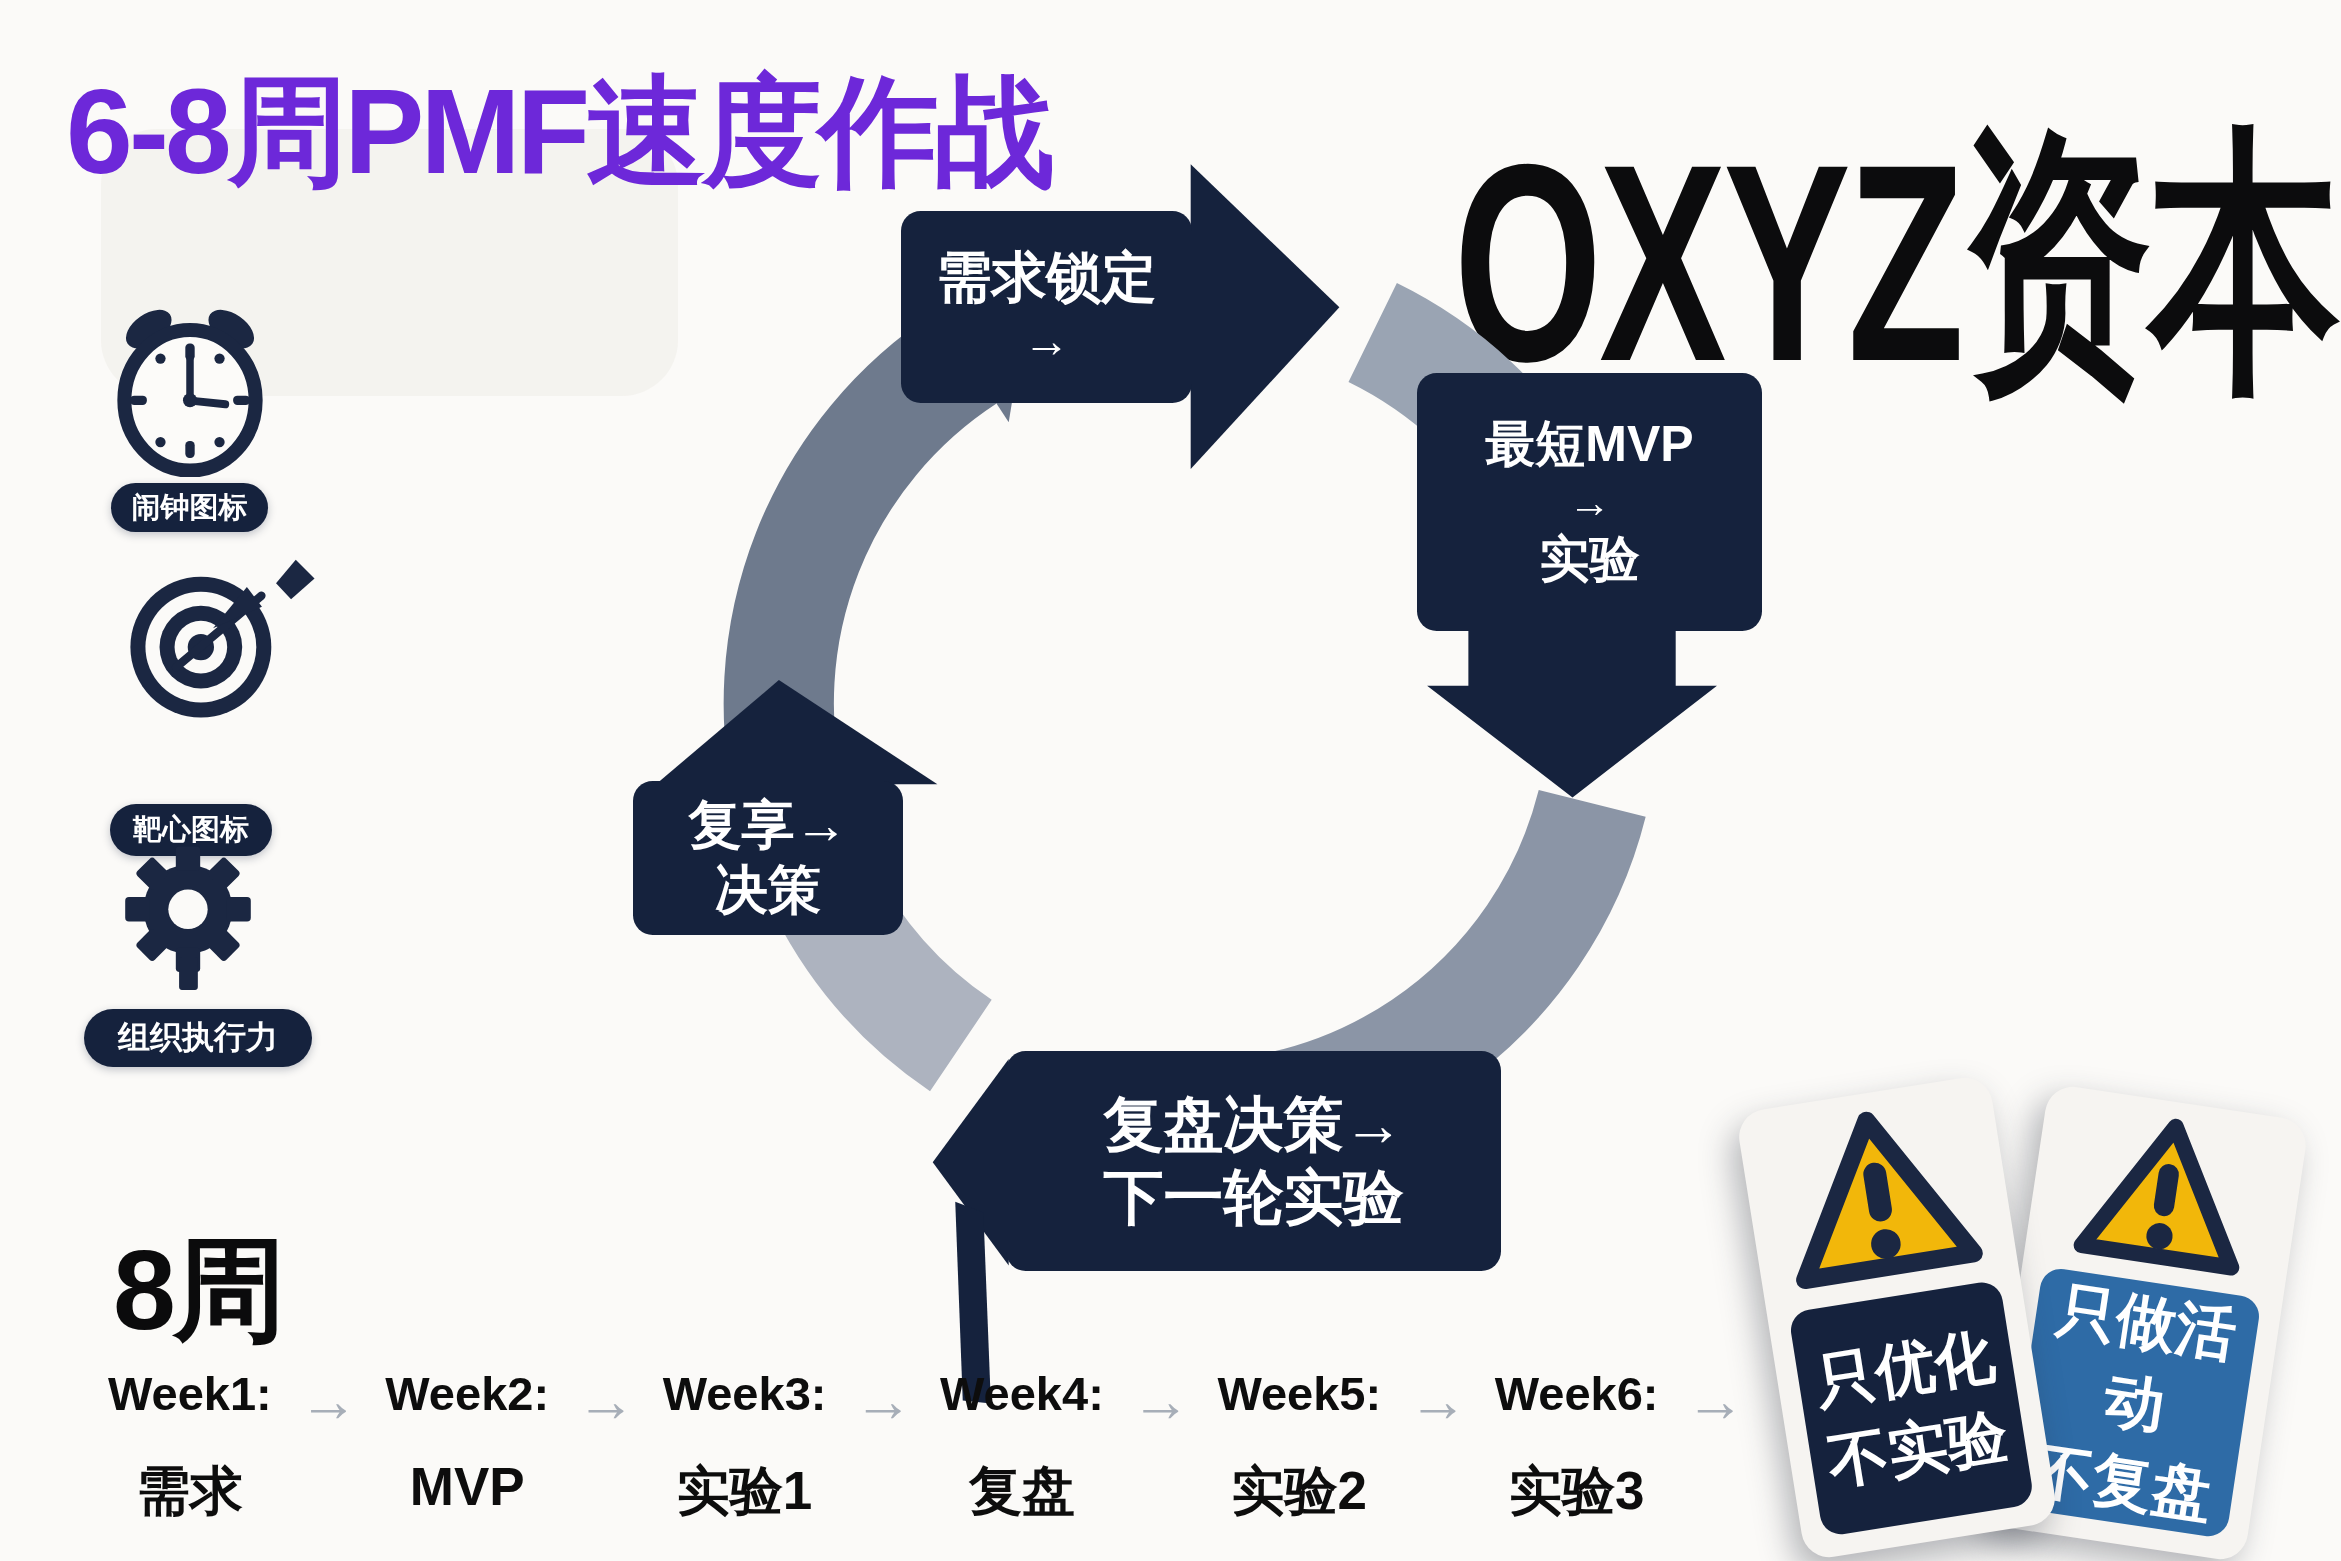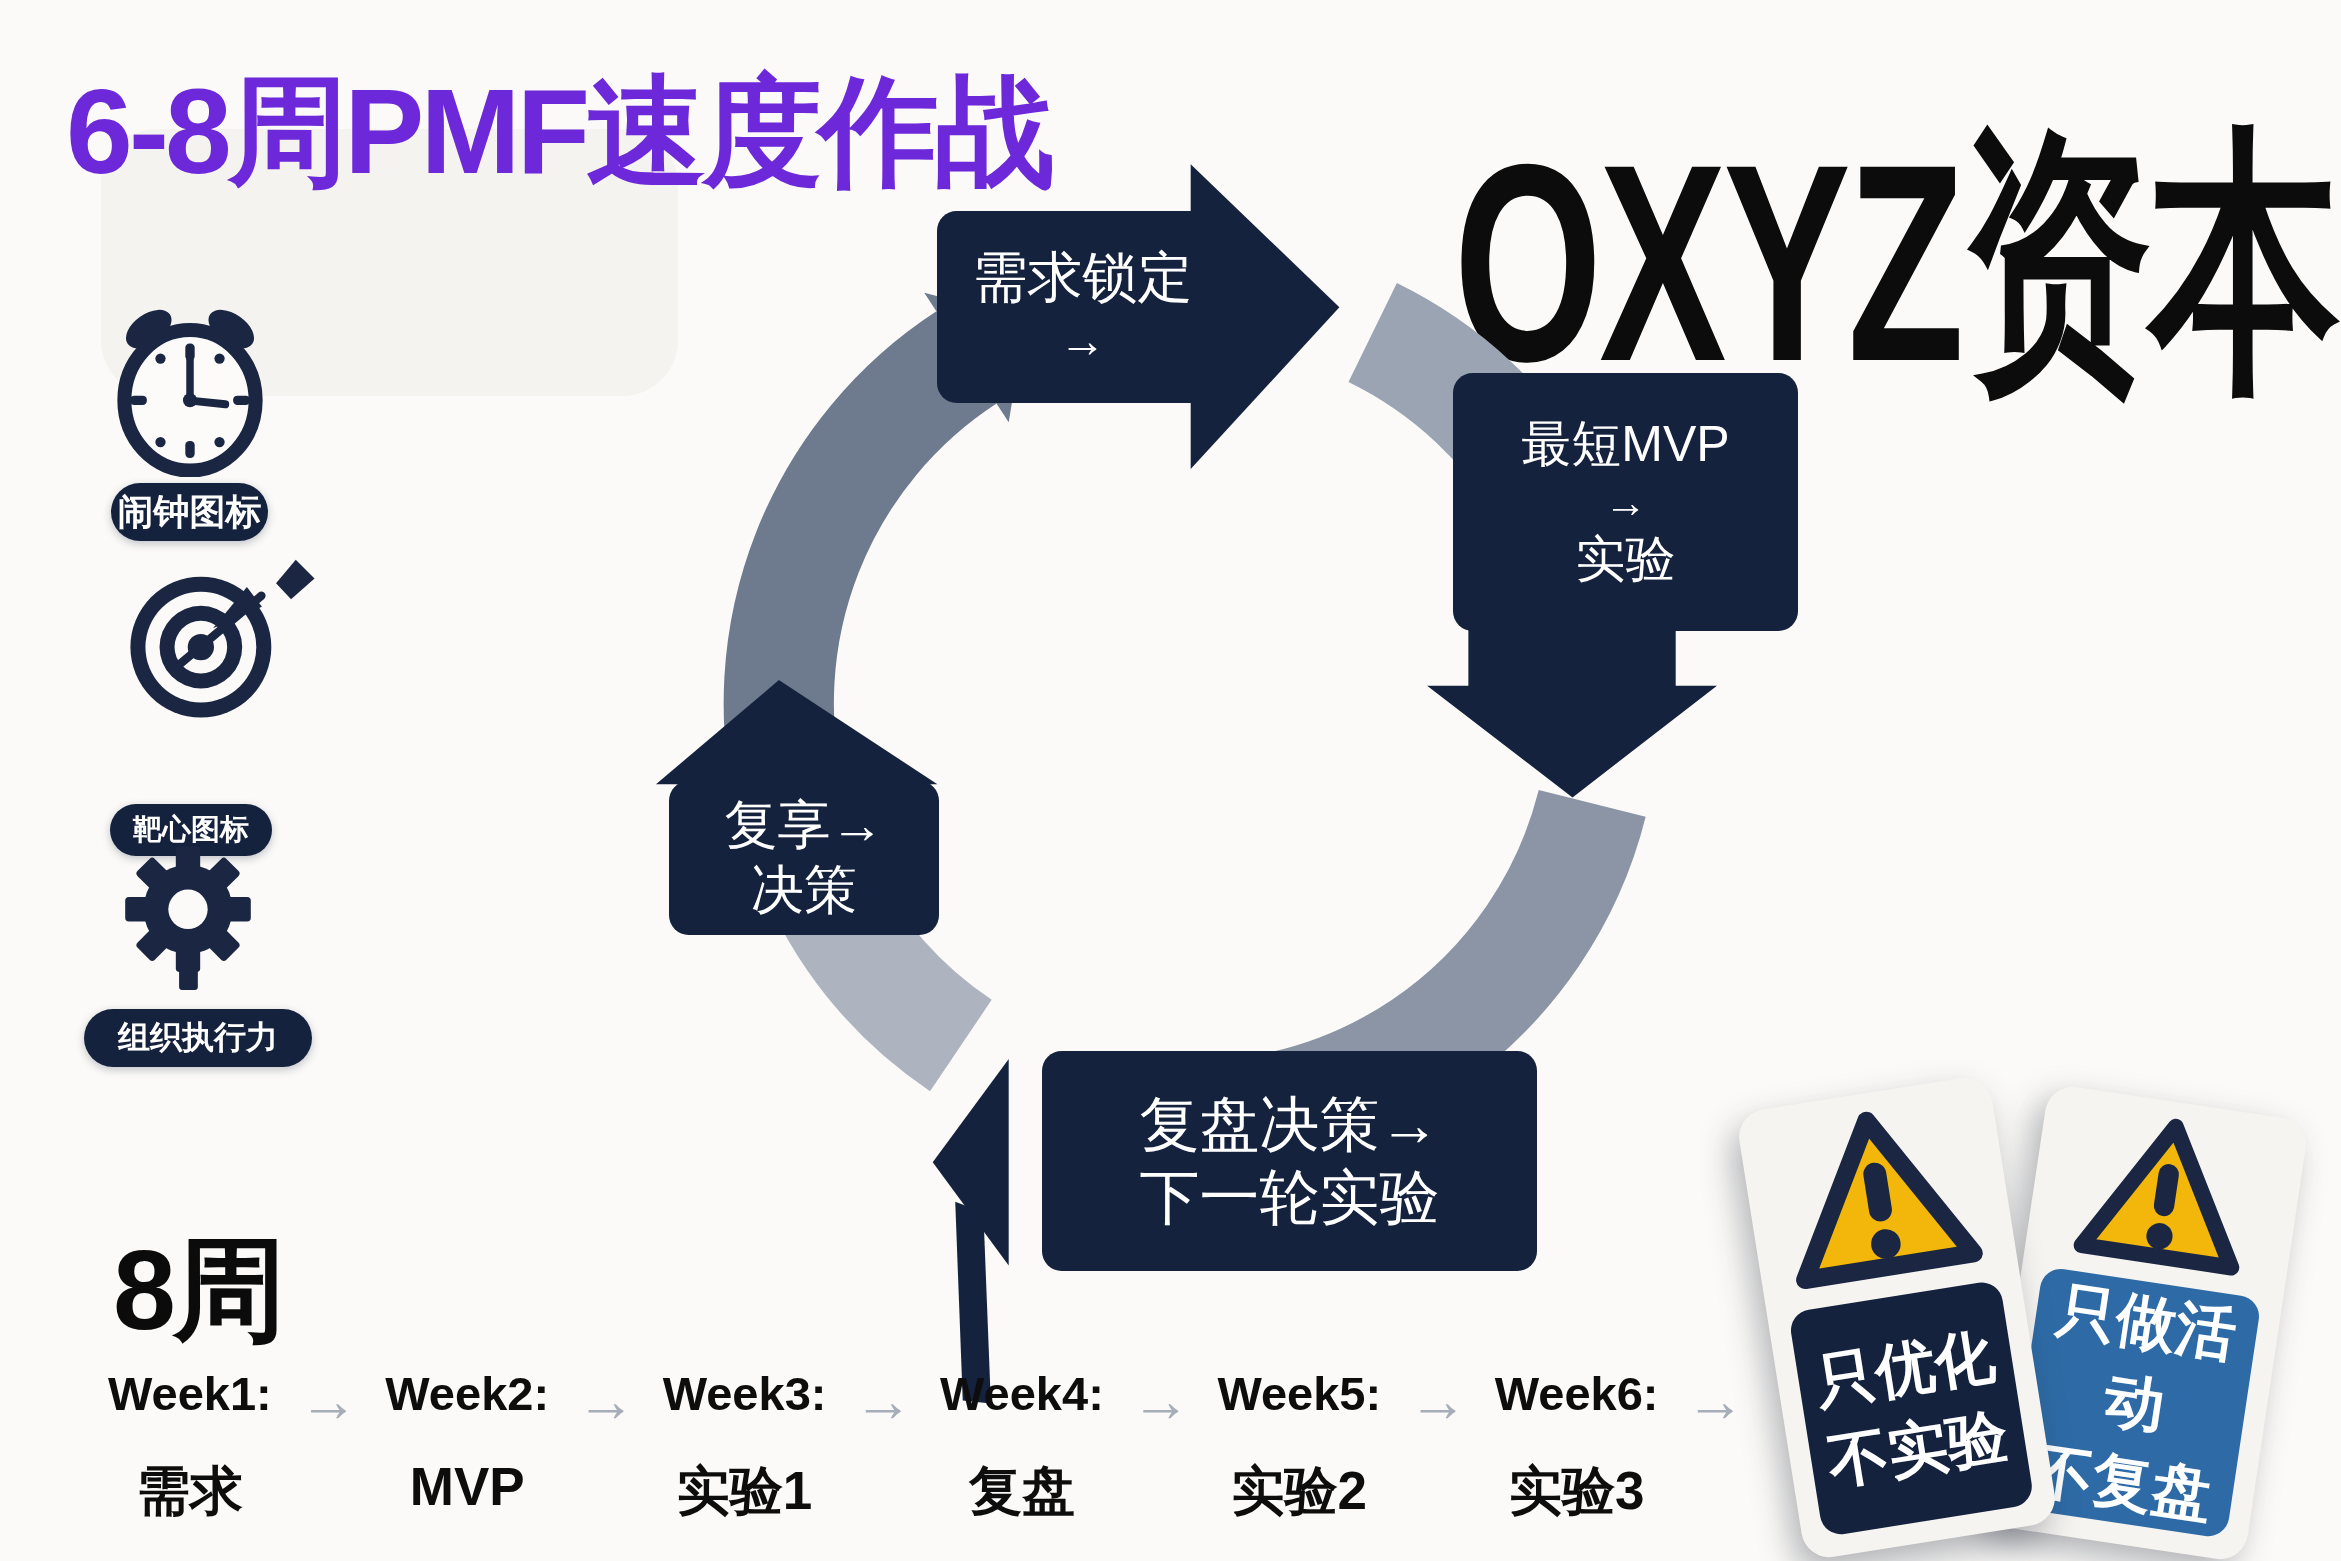--- a/index.html
+++ b/index.html
@@ -23,30 +23,30 @@
     transform:scaleX(0.68);transform-origin:top right;letter-spacing:-4.7px;
   }
   
   .icon-box{position:absolute;}
   .pill{
     position:absolute;background:#15223d;border-radius:469px;
     display:flex;align-items:center;justify-content:center;
     color:#fff;font-weight:700;
     box-shadow:0 2.8px 8.4px rgba(20,30,60,.25);
   }
-  .pill1{left:111px;top:483px;width:157px;height:58px;font-size:36px;}
+  .pill1{left:111px;top:483px;width:157px;height:49px;font-size:29px;}
   .pill2{left:110px;top:756px;width:162px;height:52px;font-size:29px;margin-top:48px;}
   .pill3{left:84px;top:1009px;width:228px;height:58px;font-size:32px;}
   
   .ring-svg{position:absolute;left:0;top:0;pointer-events:none;}
   
   .cycle-box{
     position:absolute;background:#15223d;border-radius:19.7px;
     display:flex;flex-direction:column;justify-content:center;align-items:center;
-    color:#fff;font-weight:400;text-align:center;line-height:1.22;margin-left:36px;
+    color:#fff;font-weight:700;text-align:center;line-height:1.22;
   }
   .box-top{left:901px;top:211px;width:291px;height:192px;font-size:55px;}
   .box-right{left:1417px;top:373px;width:345px;height:258px;font-size:50px;}
   .box-bottom{left:1006px;top:1051px;width:495px;height:220px;font-size:60px;}
   .box-left{left:633px;top:781px;width:270px;height:154px;font-size:53px;}
   .arrow-line{font-size:0.85em;margin-top:2.8px;}
   
   .tl-heading{
     position:absolute;left:113px;top:1215px;
     font-size:113px;font-weight:900;color:#0b0b0c;letter-spacing:-2.8px;

